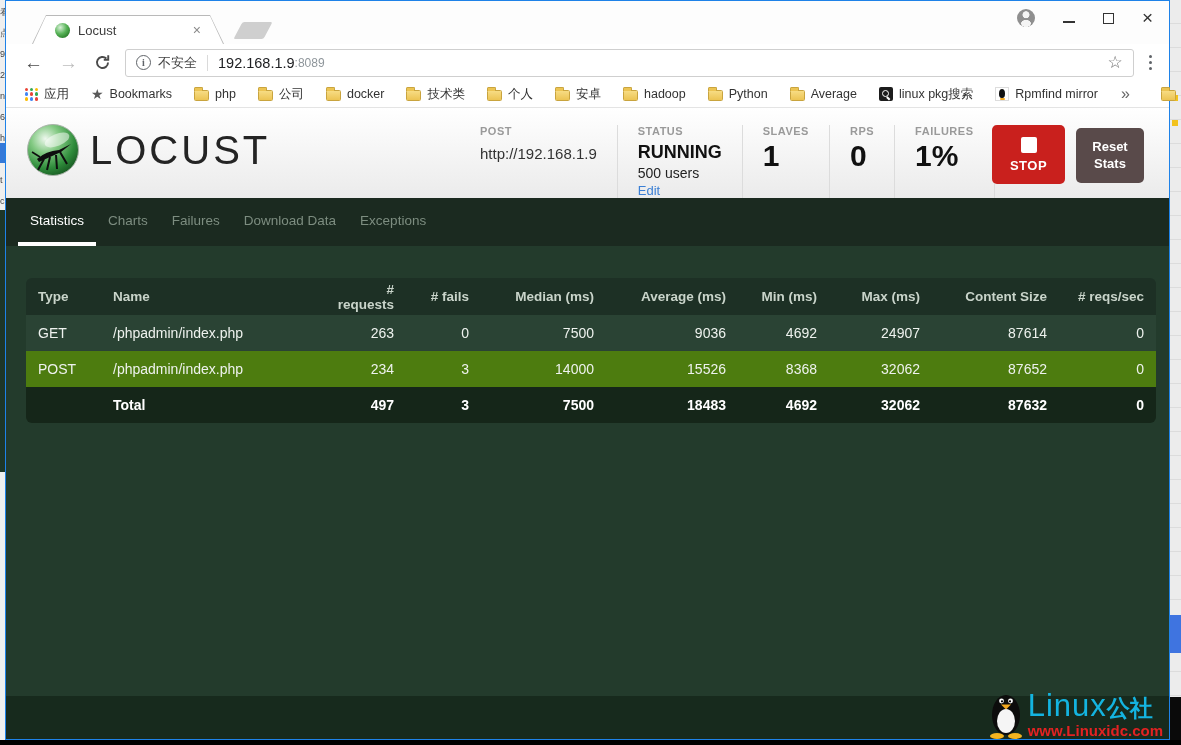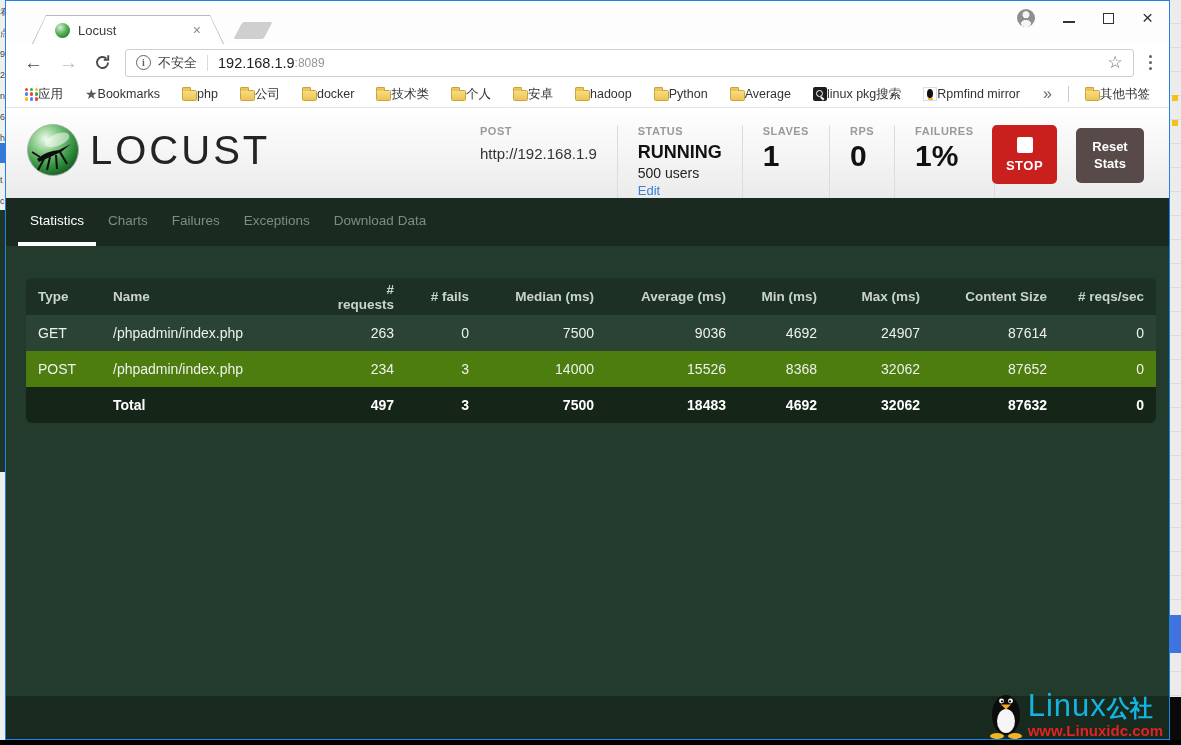--- a/index.html
+++ b/index.html
@@ -60,21 +60,21 @@
   .url-host{font-size:14.5px;color:#202124;}
   .url-port{font-size:12px;color:#8f969b;}
   .omni-spacer{flex:1;}
   .omni-star{font-size:17px;color:#6f6f6f;line-height:1;}
   .menu-dots{display:flex;flex-direction:column;gap:2.5px;padding:0 7px;}
   .menu-dots i{width:3.2px;height:3.2px;border-radius:50%;background:#5f6368;}
 
   
   .bookmarks{height:27px;display:flex;align-items:center;padding:0 8px;flex:none;
       border-bottom:1px solid #e4e4e4;background:#fff;}
-  .bm-item{display:flex;align-items:center;gap:0;padding:0 11px;font-size:12.5px;color:#333;white-space:nowrap;}
+  .bm-item{display:flex;align-items:center;gap:6px;padding:0 11px;font-size:12.5px;color:#333;white-space:nowrap;}
   .bm-icon{flex:none;position:relative;}
   .apps-grid-icon{width:13px;height:13px;display:grid;grid-template-columns:repeat(3,1fr);gap:1.5px;}
   .apps-grid-icon i{border-radius:50%;}
   .apps-grid-icon i:nth-child(1){background:#ea4335}.apps-grid-icon i:nth-child(2){background:#34a853}
   .apps-grid-icon i:nth-child(3){background:#fbbc05}.apps-grid-icon i:nth-child(4){background:#4285f4}
   .apps-grid-icon i:nth-child(5){background:#ea4335}.apps-grid-icon i:nth-child(6){background:#34a853}
   .apps-grid-icon i:nth-child(7){background:#fbbc05}.apps-grid-icon i:nth-child(8){background:#4285f4}
   .apps-grid-icon i:nth-child(9){background:#ea4335}
   .star-icon{color:#5a5a5a;font-size:14px;line-height:1;width:auto;}
   .folder-icon{width:15px;height:11px;background:linear-gradient(#f7dc84,#ecc453);
@@ -105,21 +105,21 @@
   .stats-row{position:absolute;left:464px;top:17px;display:flex;align-items:stretch;}
   .stat{padding:0 20px;border-right:1px solid #dcdcdc;min-height:60px;}
   .stat:first-child{padding-left:10px;}
   .stat-label{font-size:11px;font-weight:bold;color:#9a9a9a;letter-spacing:.5px;}
   .stat-host-value{margin-top:8px;font-size:15px;color:#333;}
   .stat-status-value{margin-top:5px;font-size:18px;font-weight:bold;color:#111;}
   .stat-users{margin-top:2px;font-size:14px;color:#222;}
   .edit-link{margin-top:2px;font-size:13px;color:#3a7fd5;cursor:pointer;}
   .stat-big{margin-top:2px;font-size:30px;font-weight:bold;color:#111;}
 
-  .stop-button{position:absolute;left:986px;top:17px;width:65px;height:59px;background:#c9201d;
+  .stop-button{position:absolute;left:986px;top:17px;width:73px;height:59px;background:#c9201d;
       border-radius:5px;display:flex;flex-direction:column;align-items:center;justify-content:center;
       gap:5px;cursor:pointer;}
   .stop-square{width:16px;height:16px;background:#fff;border-radius:2px;}
   .stop-label{color:#fff;font-weight:bold;font-size:13px;letter-spacing:.5px;}
   .reset-button{position:absolute;left:1070px;top:20px;width:68px;height:55px;background:#594a4a;
       border-radius:5px;color:#fff;font-weight:bold;font-size:13px;display:flex;align-items:center;
       justify-content:center;text-align:center;line-height:1.3;cursor:pointer;white-space:pre-line;}
 
   .nav-bar{height:48px;flex:none;background:#1b2a20;display:flex;align-items:stretch;padding-left:12px;}
   .nav-tab{display:flex;align-items:center;padding:0 12px;font-size:13.5px;font-weight:normal;
@@ -352,22 +352,22 @@
           <span class="stop-label">STOP</span>
         </div>
         <div class="reset-button">Reset
 Stats</div>
       </div>
 
       <div class="nav-bar" id="nav-bar">
           <div class="nav-tab active">Statistics</div>
           <div class="nav-tab">Charts</div>
           <div class="nav-tab">Failures</div>
+          <div class="nav-tab">Download Data</div>
           <div class="nav-tab">Exceptions</div>
-          <div class="nav-tab">Download Data</div>
         </div>
 
       <div class="content">
         <table class="stats">
           <colgroup>
             <col style="width:75px">
               <col style="width:215px">
               <col style="width:90px">
               <col style="width:75px">
             <col style="width:125px">

